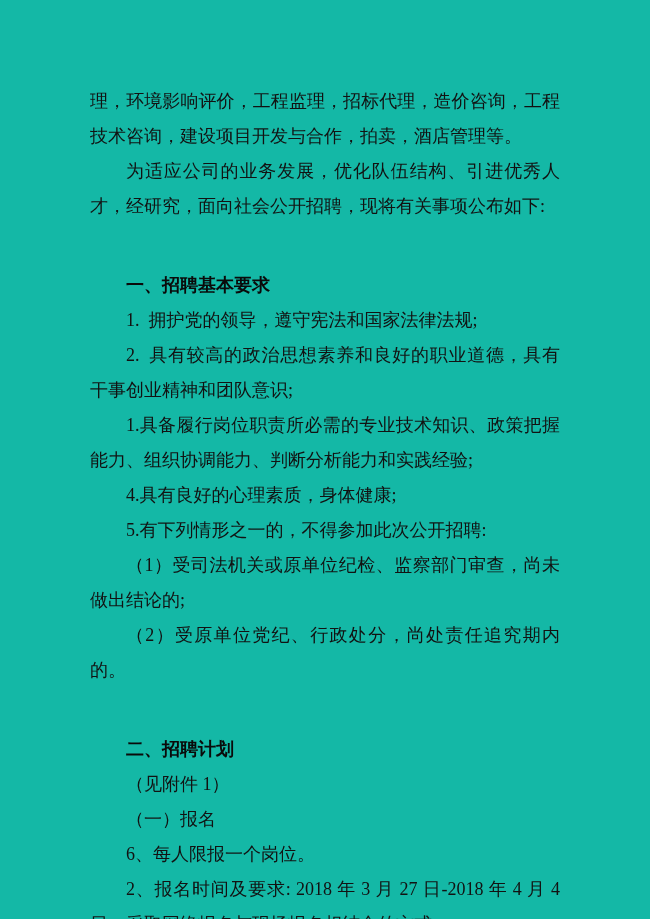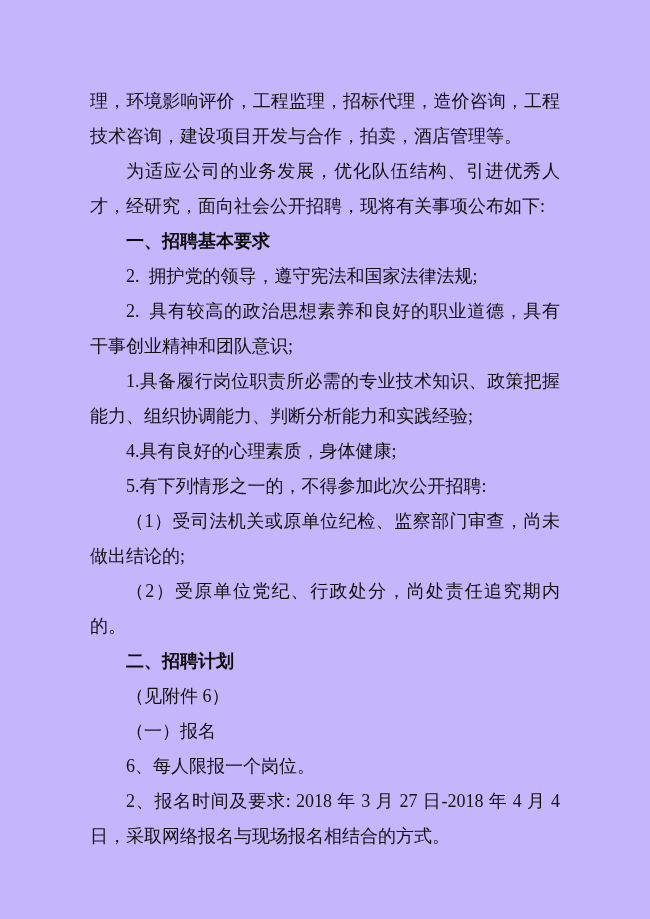--- a/index.html
+++ b/index.html
@@ -10,55 +10,56 @@
   body {
     width: 650px;
     height: 919px;
     overflow: hidden;
   }
   .page {
     box-sizing: border-box;
     width: 650px;
     height: 919px;
     padding: 84px 90px 30px 90px;
-    background: #c4b5fd;
+    background: #14b8a6;
     color: #121212;
     font-family: "Liberation Serif", serif;
     font-size: 18px;
     line-height: 35px;
     overflow: hidden;
   }
   .page p {
     margin: 0;
     padding: 0;
     text-align: justify;
     text-justify: inter-ideograph;
     word-break: normal;
   }
   .page p.indent {
     text-indent: 2em;
   }
   .page p.h {
     font-family: "Liberation Sans", sans-serif;
     font-weight: 700;
     color: #0a0a0a;
+    margin-top: 44px;
   }
 </style>
 </head>
 <body>
 
 <div class="page">
   <p class="body">理，环境影响评价，工程监理，招标代理，造价咨询，工程技术咨询，建设项目开发与合作，拍卖，酒店管理等。</p>
   <p class="body indent">为适应公司的业务发展，优化队伍结构、引进优秀人才，经研究，面向社会公开招聘，现将有关事项公布如下:</p>
   <p class="h indent">一、招聘基本要求</p>
-  <p class="body indent">2. 拥护党的领导，遵守宪法和国家法律法规;</p>
+  <p class="body indent">1. 拥护党的领导，遵守宪法和国家法律法规;</p>
   <p class="body indent">2. 具有较高的政治思想素养和良好的职业道德，具有干事创业精神和团队意识;</p>
   <p class="body indent">1.具备履行岗位职责所必需的专业技术知识、政策把握能力、组织协调能力、判断分析能力和实践经验;</p>
   <p class="body indent">4.具有良好的心理素质，身体健康;</p>
   <p class="body indent">5.有下列情形之一的，不得参加此次公开招聘:</p>
   <p class="body indent">（1）受司法机关或原单位纪检、监察部门审查，尚未做出结论的;</p>
   <p class="body indent">（2）受原单位党纪、行政处分，尚处责任追究期内的。</p>
   <p class="h indent">二、招聘计划</p>
-  <p class="body indent">（见附件 6）</p>
+  <p class="body indent">（见附件 1）</p>
   <p class="body indent">（一）报名</p>
   <p class="body indent">6、每人限报一个岗位。</p>
   <p class="body indent">2、报名时间及要求: 2018 年 3 月 27 日-2018 年 4 月 4 日，采取网络报名与现场报名相结合的方式。</p>
 </div>
 
 </body></html>

